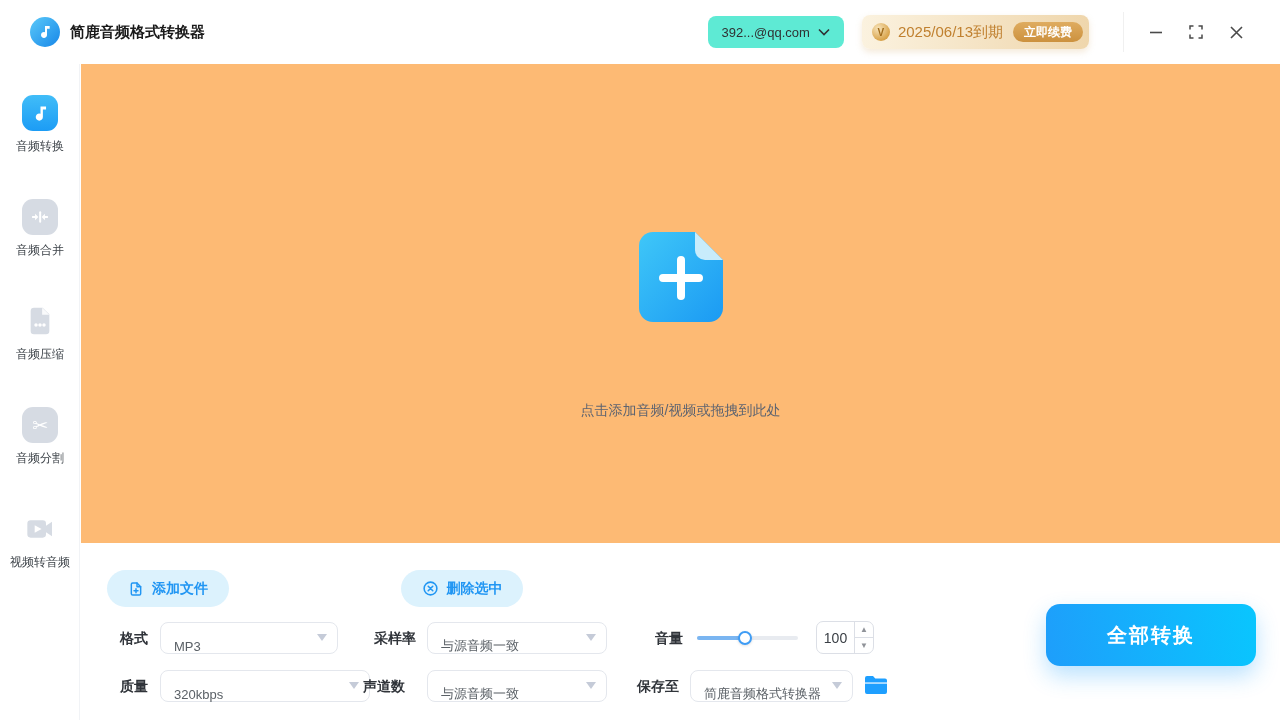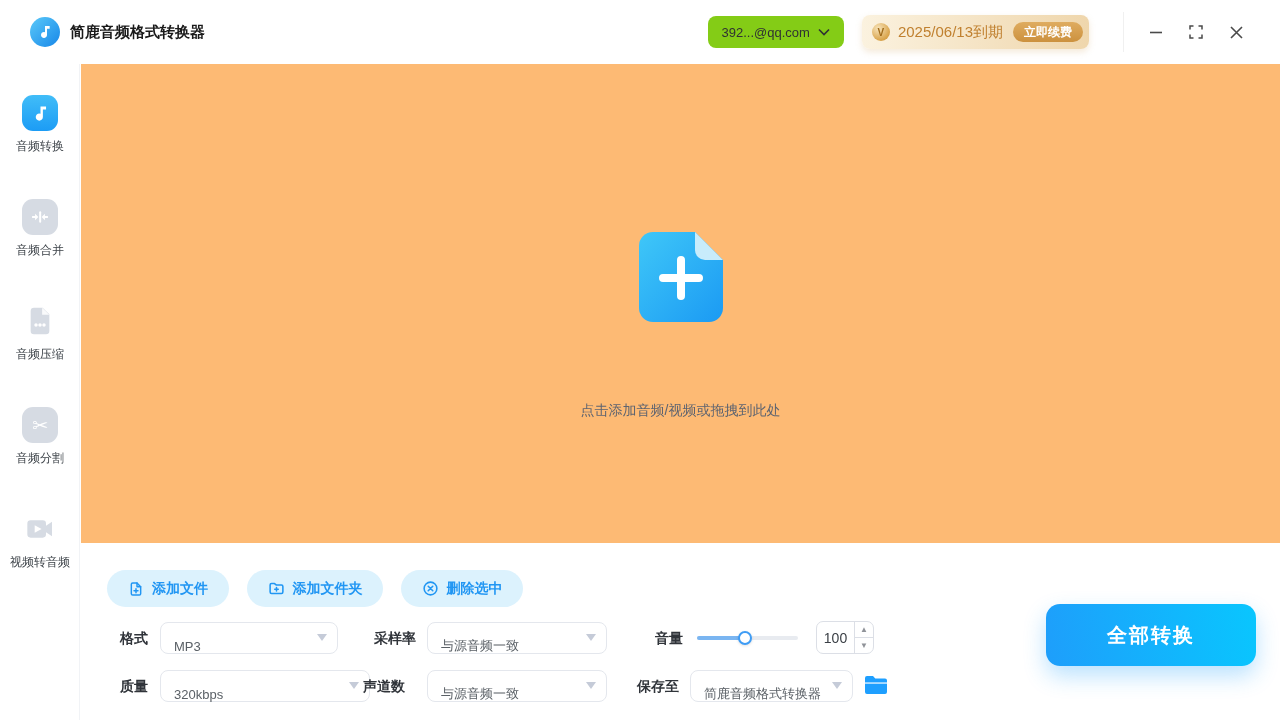--- a/index.html
+++ b/index.html
@@ -9,21 +9,21 @@
 
   
   #topbar { position:absolute; left:0; top:0; width:1280px; height:64px;
     background:#fff; display:flex; align-items:center; padding:0 24px 0 30px; z-index:5; }
   .logo { width:30px; height:30px; border-radius:50%;
     background:linear-gradient(135deg,#5BC9F9 0%,#1787E8 100%);
     display:flex; align-items:center; justify-content:center; flex:0 0 auto; }
   .logo svg { width:16px; height:16px; }
   .app-title { margin-left:10px; font-size:15px; font-weight:700; color:#1a1a1a; }
 
-  .account-pill { margin-left:auto; height:32px; background:#84cc16; border-radius:8px;
+  .account-pill { margin-left:auto; height:32px; background:#5eead4; border-radius:8px;
     display:flex; align-items:center; padding:12px 14px; cursor:pointer; }
   .account-pill .email { font-size:13px; color:#303133; }
   .account-pill svg { margin-left:8px; }
 
   .vip-badge { margin-left:18px; height:34px; border-radius:8px;
     background:linear-gradient(90deg,#FBF2DF 0%,#EFD6AC 100%);
     display:flex; align-items:center; padding:0 6px 0 10px;
     box-shadow:0 3px 6px rgba(214,172,106,.25); cursor:pointer; }
   .vip-v { width:18px; height:18px; border-radius:50%;
     background:radial-gradient(circle at 35% 30%,#F7E3B9,#D9A44B 70%,#C08A32);
@@ -234,27 +234,20 @@
 
     <button class="tool-btn" id="btn-add-file">
       <svg width="16" height="16" viewBox="0 0 24 24" fill="none" stroke-width="2.2" stroke-linecap="round" stroke-linejoin="round">
           <path d="M13.5 3H7a2 2 0 0 0-2 2v14a2 2 0 0 0 2 2h10a2 2 0 0 0 2-2V8.5z"></path>
           <path d="M13.5 3v5.5H19"></path>
           <path d="M12 11.5v6M9 14.5h6"></path>
         </svg>
       <span>添加文件</span>
     </button>
 
-    <button class="tool-btn" id="btn-add-folder">
-      <svg width="17" height="17" viewBox="0 0 24 24" fill="none" stroke-width="2.2" stroke-linecap="round" stroke-linejoin="round">
-          <path d="M3 7a2 2 0 0 1 2-2h4.2L11.5 7H19a2 2 0 0 1 2 2v8a2 2 0 0 1-2 2H5a2 2 0 0 1-2-2V7z"></path>
-          <path d="M12 10.5v5M9.5 13h5"></path>
-        </svg>
-      <span>添加文件夹</span>
-    </button>
 
     <button class="tool-btn" id="btn-delete">
       <svg width="17" height="17" viewBox="0 0 24 24" fill="none" stroke-width="2.2" stroke-linecap="round">
           <circle cx="12" cy="12" r="9"></circle>
           <path d="M8.8 8.8l6.4 6.4M15.2 8.8l-6.4 6.4"></path>
         </svg>
       <span>删除选中</span>
     </button>
 
     <div class="field-label" id="lbl-format">格式</div>

